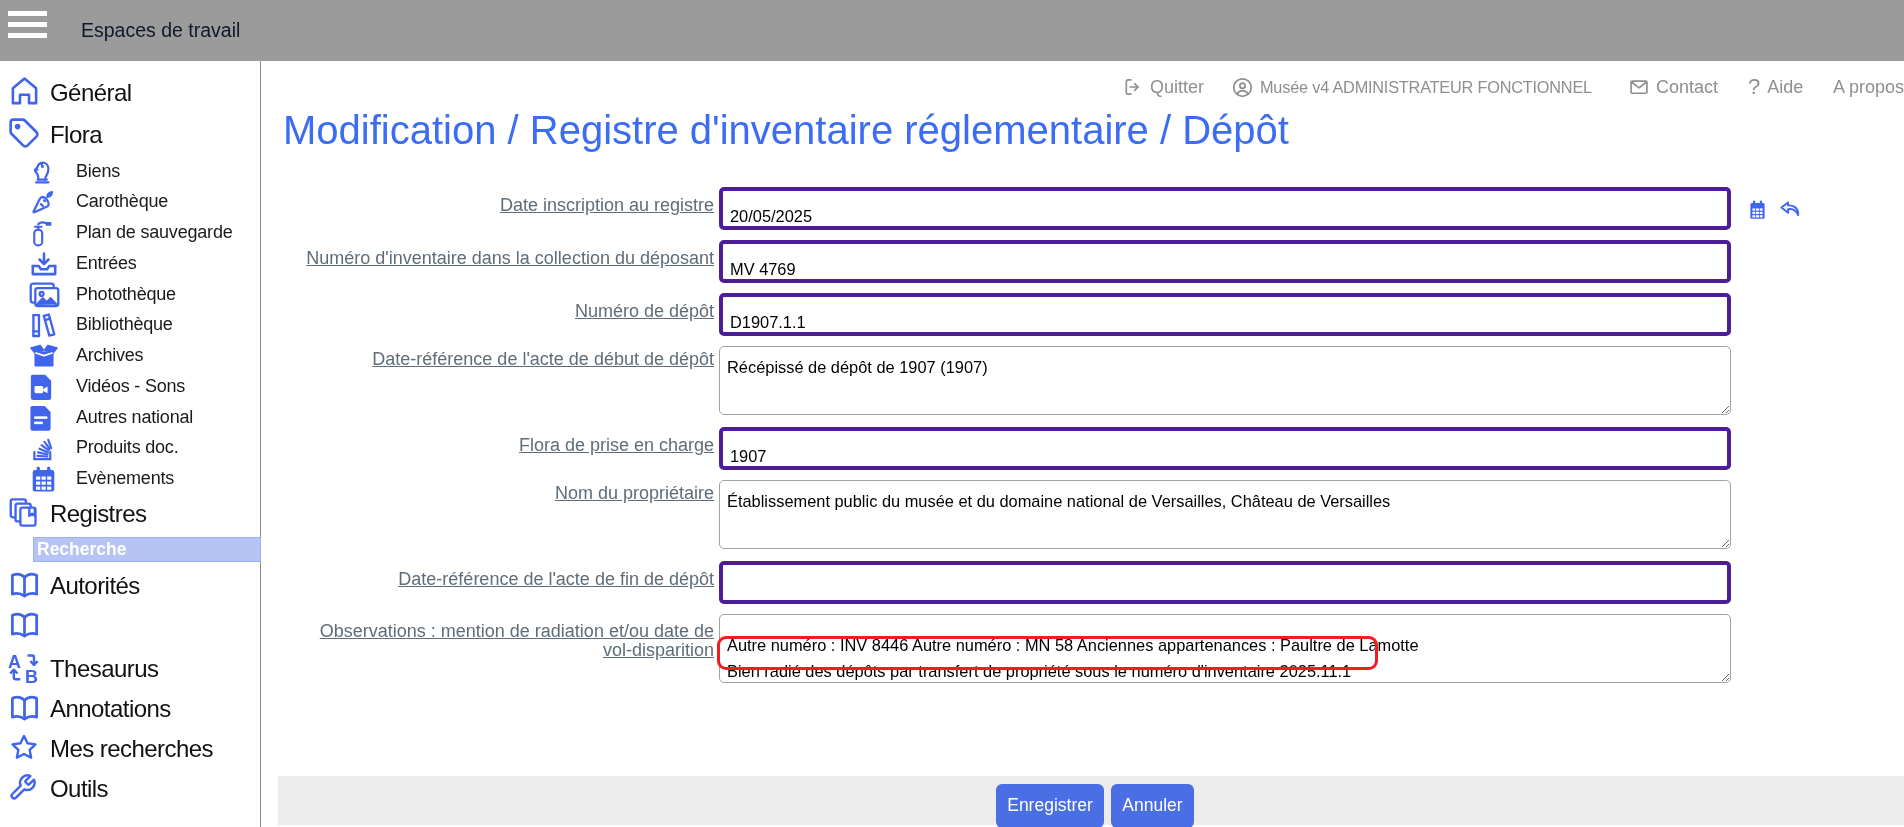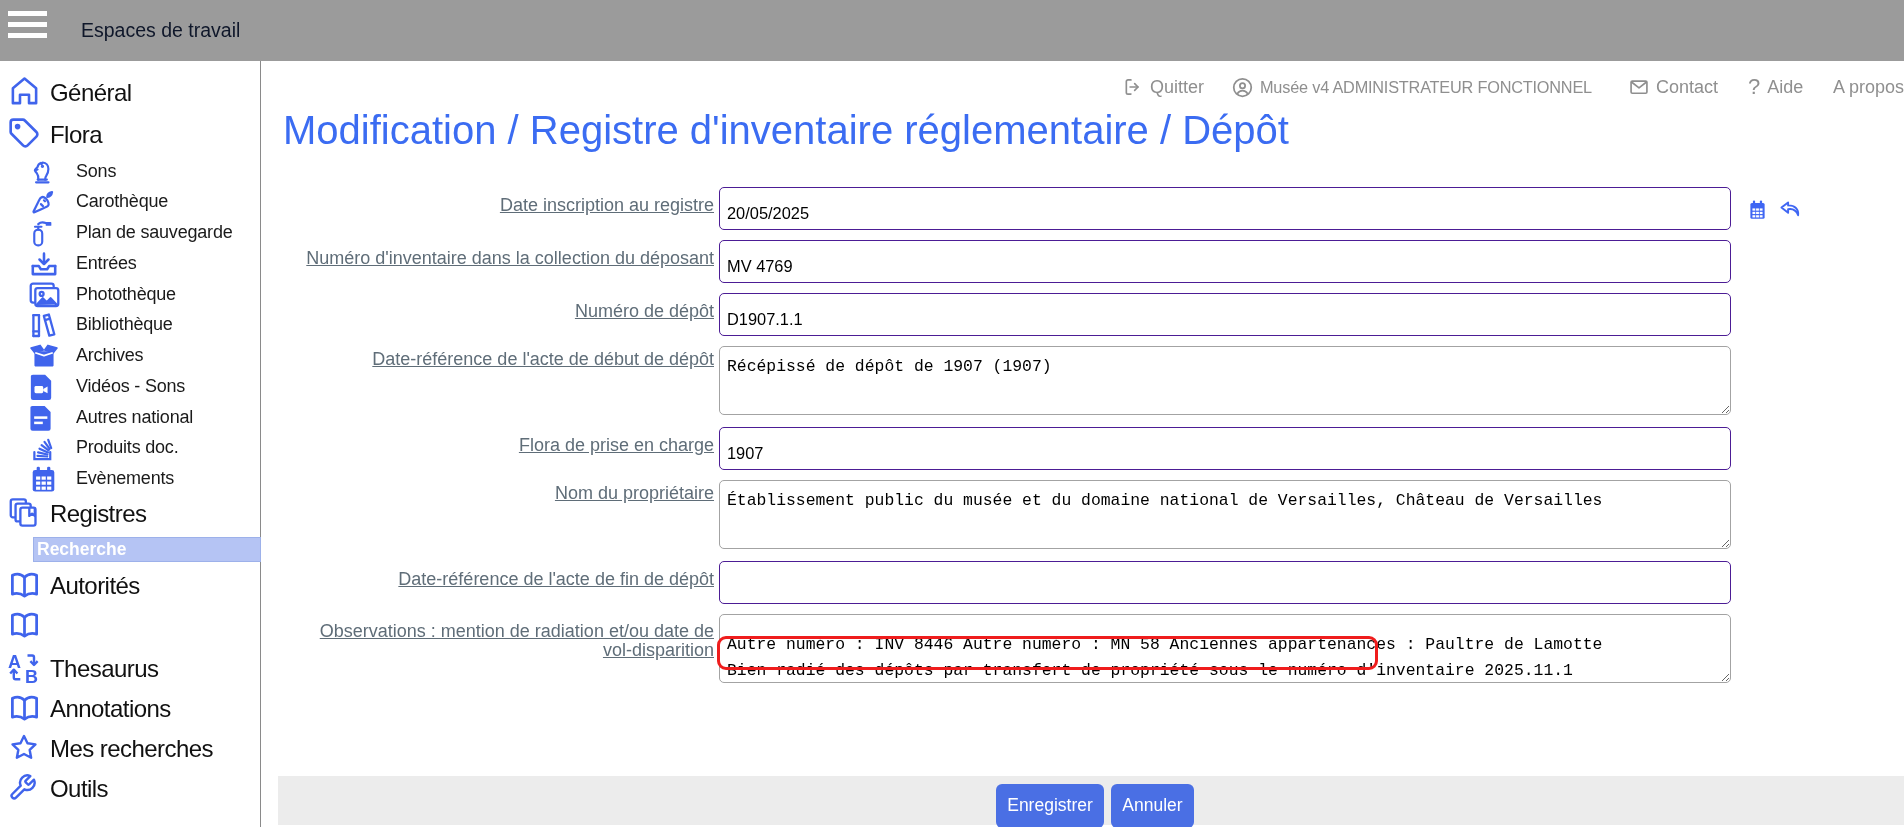--- a/index.html
+++ b/index.html
@@ -22,22 +22,22 @@
 .nav2 span { position:absolute; left:76px; top:0; line-height:30px; font-size:18px; letter-spacing:-0.2px; color:#1a1a1a; white-space:nowrap; }
 #recherche { position:absolute; left:33px; top:537px; width:228px; height:25px; background:#b5c4f4; border:1px solid #9db1ea; color:#fff; font-weight:bold; font-size:17.5px; line-height:23px; padding-left:3px; }
 
 
 #toolbar { position:absolute; top:70px; height:26px; color:#8f8f8f; font-size:18px; }
 .titem { position:absolute; top:4px; height:26px; display:flex; align-items:center; gap:7px; white-space:nowrap; }
 #pagetitle { position:absolute; left:283px; top:107px; font-size:40px; line-height:46px; color:#3b6cf2; white-space:nowrap; }
 
 
 .flabel { position:absolute; color:#5f6d78; font-size:18px; text-align:right; white-space:nowrap;text-decoration:underline; }
-.finput { position:absolute; left:719px; width:1012px; height:43px; border:1px solid #4c1d95; border-radius:5px; font-family:"Liberation Sans",sans-serif; font-size:16.4px; color:#000; padding:14px 0 0 7px; background:#fff; line-height:22px; }
-.ftext { position:absolute; left:719px; width:1012px; height:69px; border:1px solid #a3a3a3; border-radius:5px; font-family:Liberation Mono, monospace; font-size:16.4px; color:#000; padding:17px 8px 0 7px; background:#fff; line-height:26px; resize:both; overflow:hidden; }
+.finput { position:absolute; left:719px; width:1012px; height:43px; border:4px solid #4c1d95; border-radius:5px; font-family:"Liberation Sans",sans-serif; font-size:16.4px; color:#000; padding:14px 0 0 7px; background:#fff; line-height:22px; }
+.ftext { position:absolute; left:719px; width:1012px; height:69px; border:1px solid #a3a3a3; border-radius:5px; font-family:Liberation Sans, sans-serif; font-size:16.4px; color:#000; padding:17px 8px 0 7px; background:#fff; line-height:26px; resize:both; overflow:hidden; }
 #redbox { position:absolute; left:717px; top:636px; width:661px; height:34px; border:3px solid #ef1d1d; border-radius:9px; }
 
 
 #botbar { position:absolute; left:278px; top:776px; width:1626px; height:49px; background:#ececec; }
 .btn { position:absolute; top:784px; height:44px; background:#4a6fe4; color:#fff; border-radius:6px; font-size:17.5px; text-align:center; line-height:43px; }
 </style></head>
 <body>
 <div id="topbar">
   <div id="burger">
       <div style="top:0"></div>
@@ -64,21 +64,21 @@
 </div>
 
 <div class="nav2" style="top:155.5px">
   <svg width="26" height="28" viewBox="0 0 24 25" fill="none" stroke="currentColor" stroke-width="2" stroke-linecap="round" stroke-linejoin="round">
       <path d="M6.5 22h11.5"></path>
       <path d="M8 19.5h8.5"></path>
       <path d="M8.6 19.5c.3-2.2-.2-4.2-1.3-5.7l-1.5-2c-.5-.6-.4-1.4.1-1.9l2-2c.3-1.9 1.3-3.2 3-3.8l.7 1.2 1.1-1.6c3.1.3 5.2 2.7 5.2 6 0 2.5-.9 4.6-1.9 6.2-.8 1.2-1.2 2.2-1.1 3.6"></path>
       <circle cx="12.4" cy="7.3" r="0.55" fill="currentColor"></circle>
       <path d="M5.9 10.8l2-.6"></path>
     </svg>
-  <span>Sons</span>
+  <span>Biens</span>
 </div>
 <div class="nav2" style="top:186px">
   <svg width="27" height="28" viewBox="0 0 24 25" fill="none" stroke="currentColor" stroke-width="2" stroke-linecap="round" stroke-linejoin="round">
       <path d="M14.8 9.2c2.6 2.6 3.4 5.6 2 6.9-.4.4-7.5 3.6-12 5.6-.5.2-1-.3-.8-.8 2.2-4.4 5.6-11.4 6-11.8 1.3-1.3 3-1.5 4.8.1z"></path>
       <path d="M16.3 7.9c0-2.3 1.5-3.8 4.2-4.3-.4 2.7-1.9 4.1-4.2 4.3z"></path>
       <path d="M10.6 14.4l1.8 1.8"></path>
       <path d="M13.3 11l.9.9"></path>
     </svg>
   <span>Carothèque</span>
 </div>

